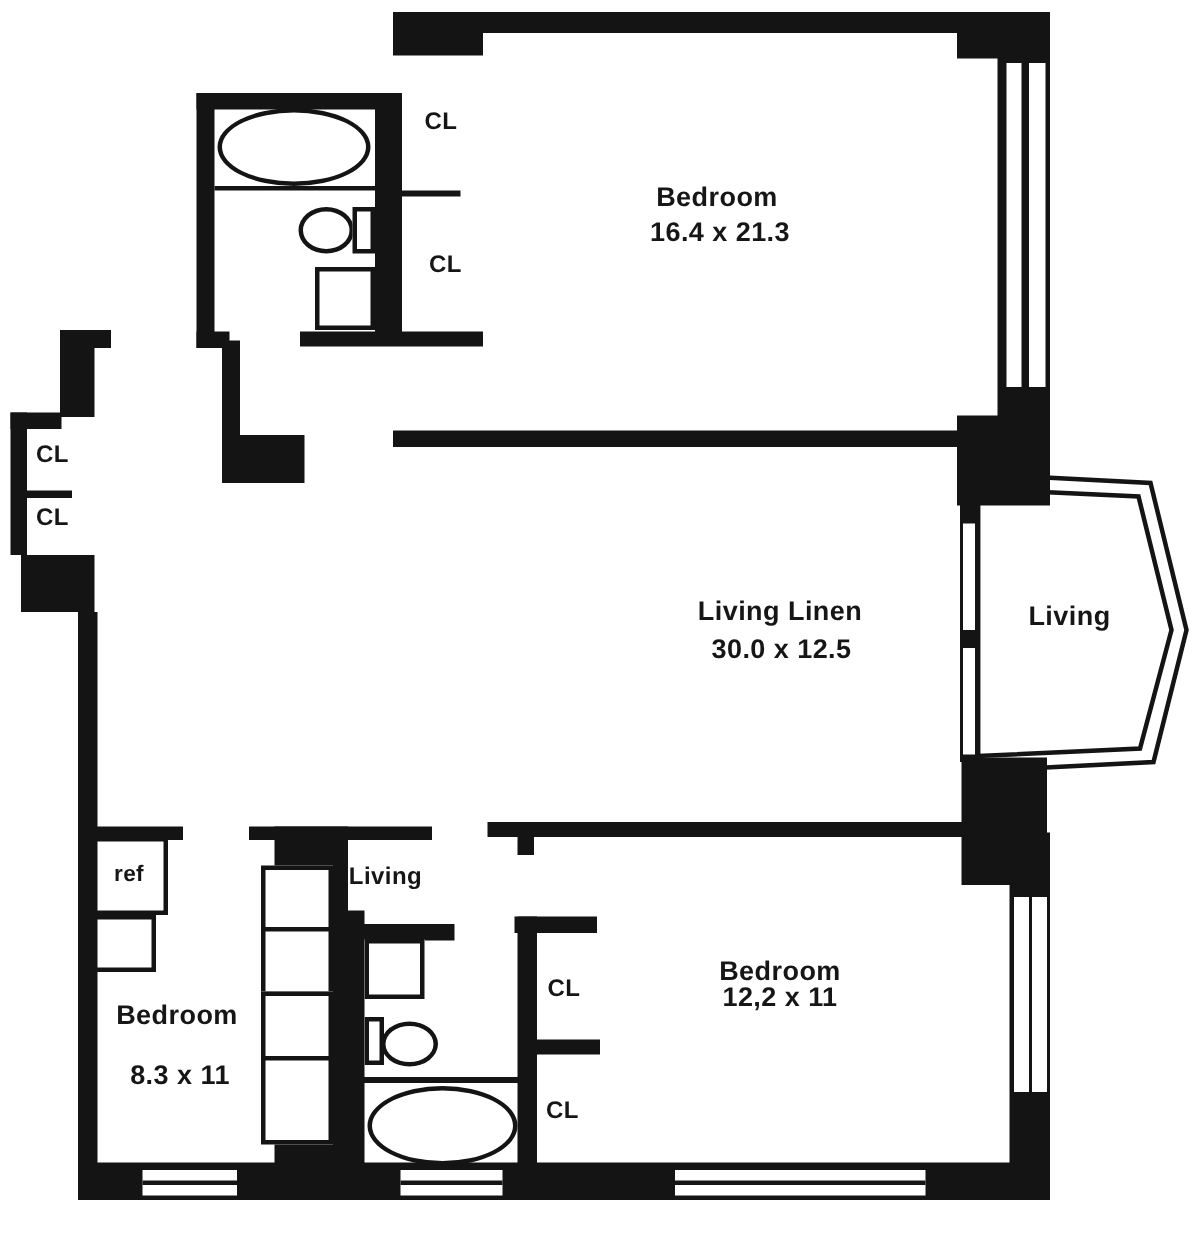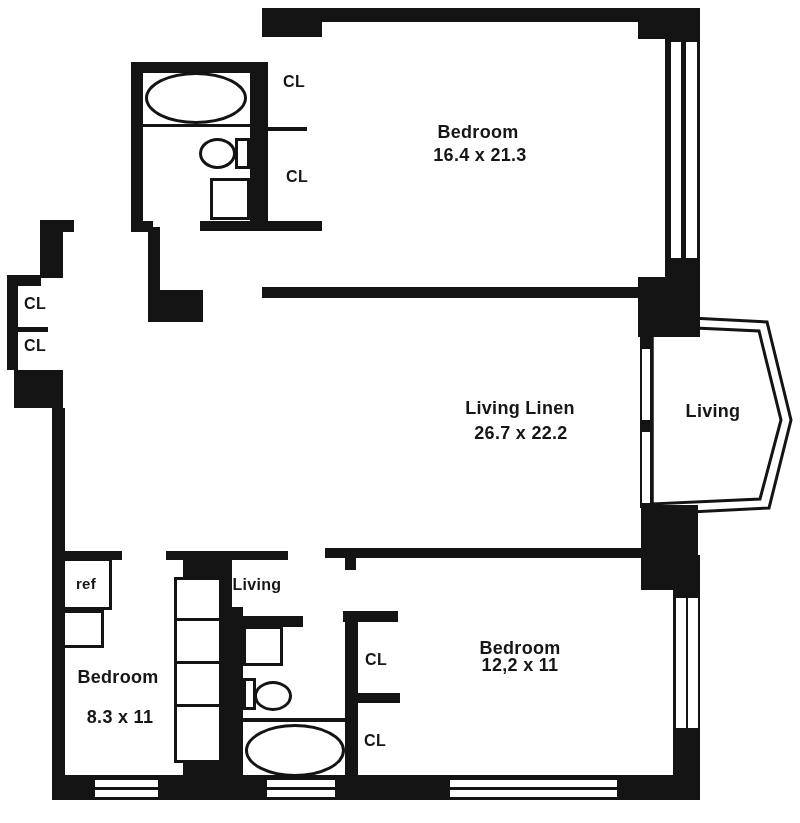--- a/index.html
+++ b/index.html
@@ -106,21 +106,21 @@
   <div class="box" style="left:243px;top:626px;width:40px;height:40px"></div>
   <div class="box" style="left:243px;top:678px;width:13px;height:32px"></div>
   <div class="ell" style="left:254px;top:681px;width:38px;height:30px"></div>
   <div class="line" style="left:242px;top:718px;width:104px;height:4px"></div>
   <div class="ell" style="left:245px;top:724px;width:100px;height:53px"></div>
 
   <div class="lbl room" style="left:478px;top:132px">Bedroom</div>
   <div class="lbl room" style="left:480px;top:155px">16.4 x 21.3</div>
 
   <div class="lbl room" style="left:520px;top:408px">Living Linen</div>
-  <div class="lbl room" style="left:521px;top:433px">26.7 x 22.2</div>
+  <div class="lbl room" style="left:521px;top:433px">30.0 x 12.5</div>
 
   <div class="lbl room" style="left:713px;top:411px">Living</div>
 
   <div class="lbl room" style="left:118px;top:677px">Bedroom</div>
   <div class="lbl room" style="left:120px;top:717px">8.3 x 11</div>
 
   <div class="lbl room" style="left:520px;top:648px">Bedroom</div>
   <div class="lbl room" style="left:520px;top:665px">12,2 x 11</div>
 
   <div class="lbl cl" style="left:257px;top:585px">Living</div>

